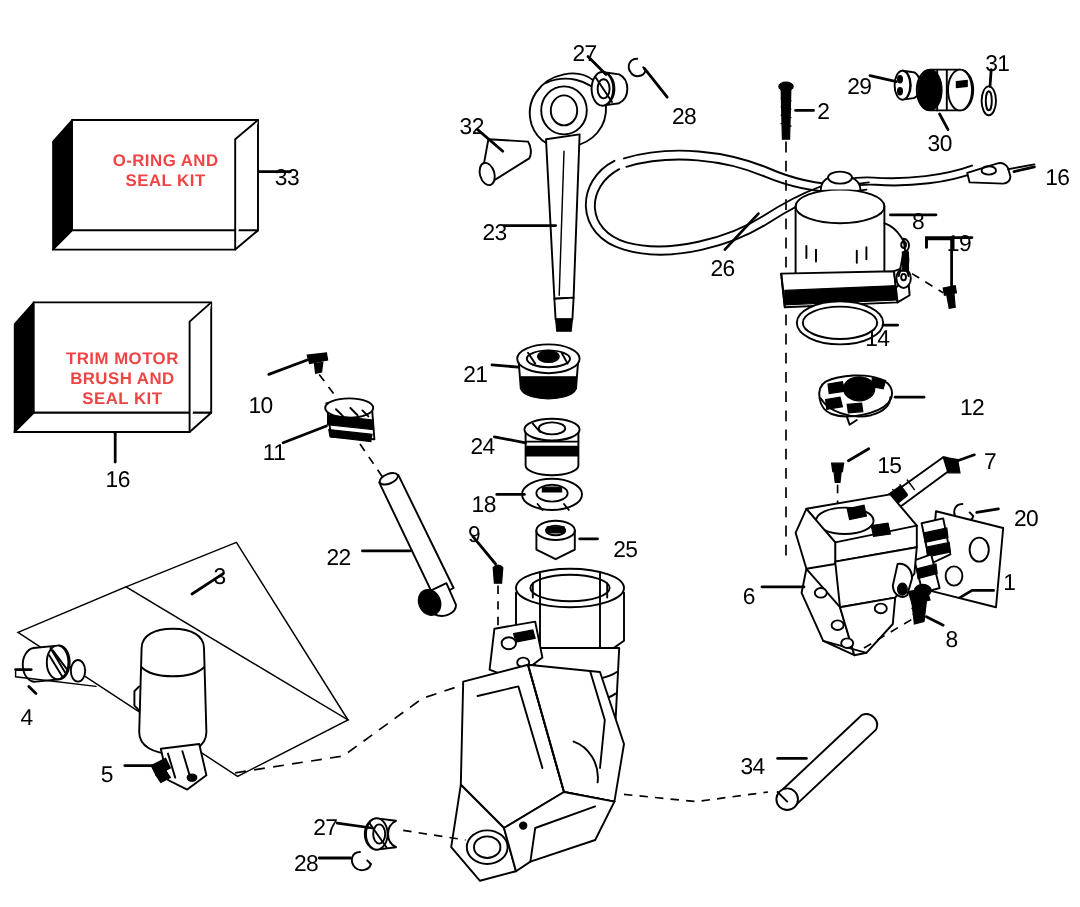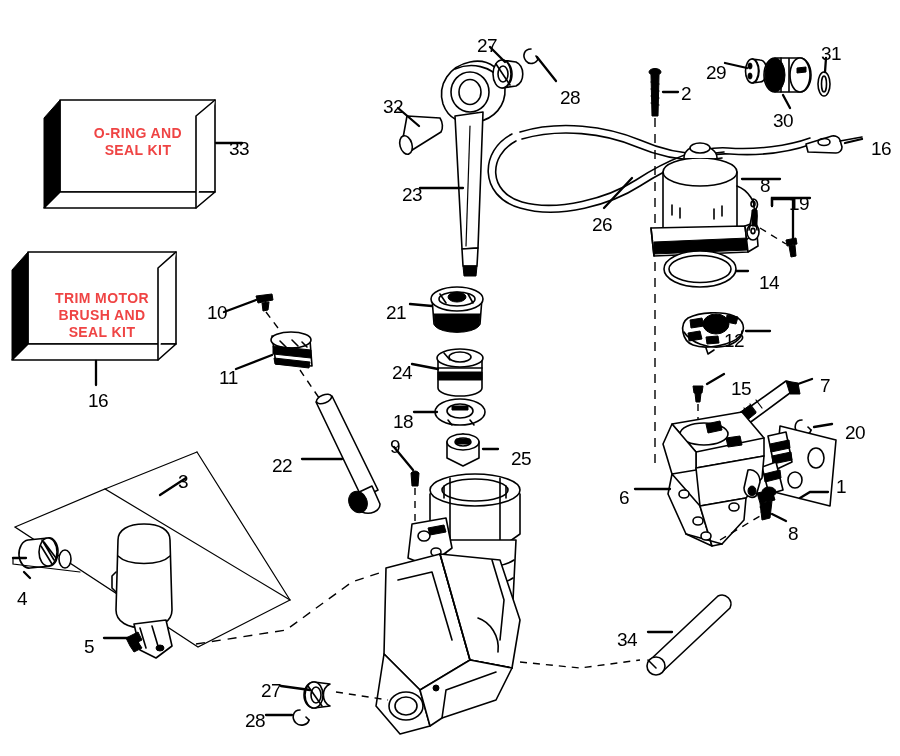--- a/index.html
+++ b/index.html
@@ -417,25 +417,25 @@
 <div id="callout-layer">
       <div class="callout" style="left: 836px; top: 477px;">1</div>
       <div class="callout" style="left: 681px; top: 84px;">2</div>
       <div class="callout" style="left: 178px; top: 472px;">3</div>
       <div class="callout" style="left: 17px; top: 589px;">4</div>
       <div class="callout" style="left: 84px; top: 637px;">5</div>
       <div class="callout" style="left: 619px; top: 488px;">6</div>
       <div class="callout" style="left: 820px; top: 376px;">7</div>
       <div class="callout" style="left: 788px; top: 524px;">8</div>
       <div class="callout" style="left: 390px; top: 437px;">9</div>
-      <div class="callout" style="left: 207px; top: 303px;">10</div>
+      <div class="callout" style="left: 207px; top: 329px;">10</div>
       <div class="callout" style="left: 219px; top: 368px;">11</div>
-      <div class="callout" style="left: 724px; top: 331px; text-align: center;">12</div>
+      <div class="callout" style="left: 800px; top: 331px; text-align: center;">12</div>
       <div class="callout" style="left: 760px; top: 176px;">8</div>
-      <div class="callout" style="left: 759px; top: 273px;">14</div>
+      <div class="callout" style="left: 721px; top: 273px;">14</div>
       <div class="callout" style="left: 731px; top: 379px;">15</div>
       <div class="callout" style="left: 88px; top: 391px;">16</div>
       <div class="callout" style="left: 871px; top: 139px;">16</div>
       <div class="callout" style="left: 393px; top: 412px;">18</div>
       <div class="callout" style="left: 789px; top: 194px;">19</div>
       <div class="callout" style="left: 845px; top: 423px; text-align: center;">20</div>
       <div class="callout" style="left: 386px; top: 303px;">21</div>
       <div class="callout" style="left: 272px; top: 456px;">22</div>
       <div class="callout" style="left: 402px; top: 185px;">23</div>
       <div class="callout" style="left: 392px; top: 363px;">24</div>

